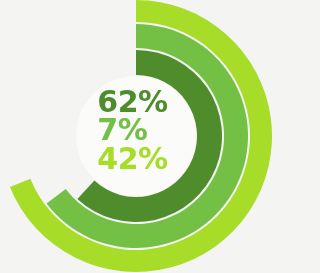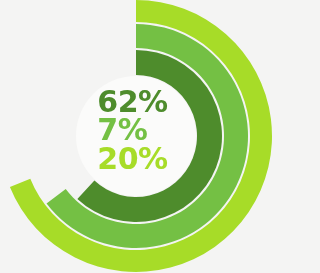--- a/index.html
+++ b/index.html
@@ -73,17 +73,17 @@
         <path d="M 136 24 A 112 112 0 1 1 46.552822874703196 203.4032825930294 L 65.72007511583823 188.95972203738023 A 88 88 0 1 0 136 48 Z" fill="#74c044"></path>
         <path d="M 136 50 A 86 86 0 1 1 77.34814103462514 198.89641833924867 L 94.3981000361876 180.6125757987694 A 61 61 0 1 0 136 75 Z" fill="#4e8c2c"></path>
       </g>
     <circle id="center-hole" cx="136" cy="136" r="60" fill="#fbfbfa"></circle>
   </svg>
 
   <div id="label-stack">
     <div id="label-inner">
       <span class="pct-label pct-1">62%</span>
       <span class="pct-label pct-2">7%</span>
-      <span class="pct-label pct-3">20%</span>
+      <span class="pct-label pct-3">42%</span>
     </div>
   </div>
 
 </div>
 
 </body></html>

